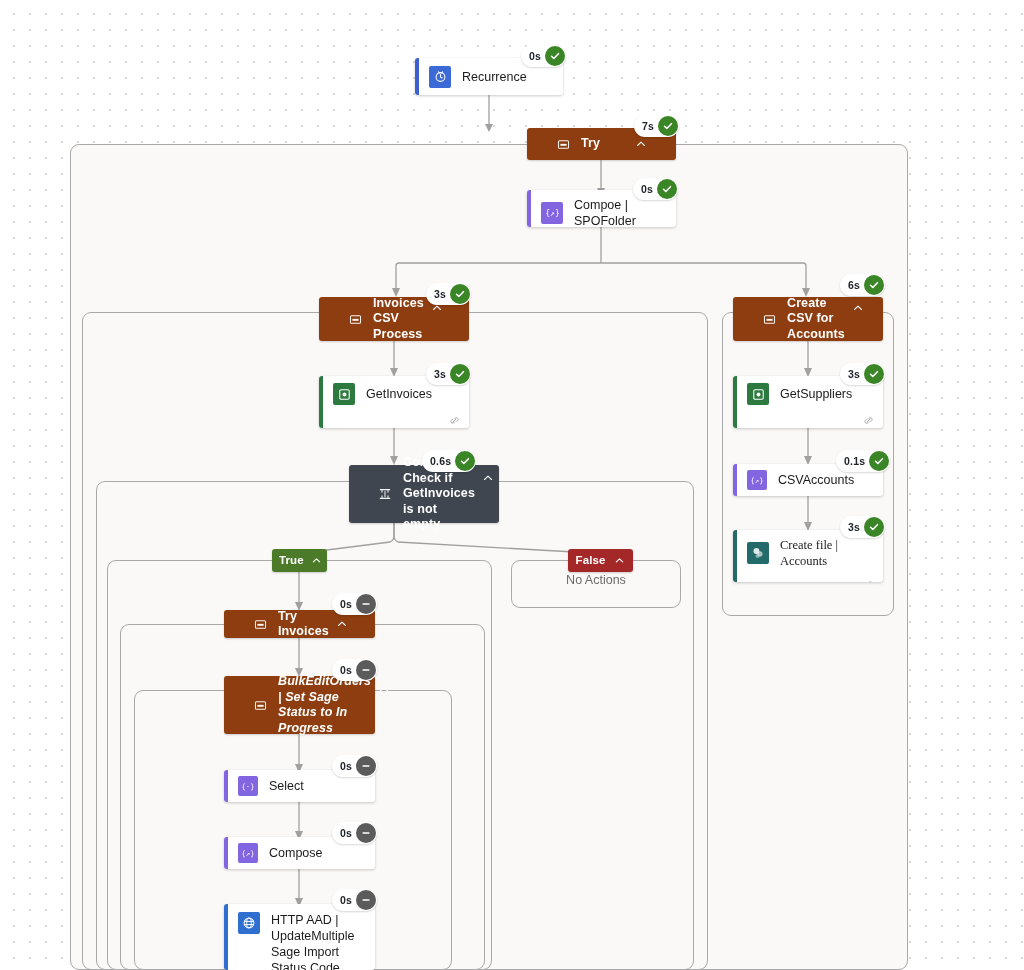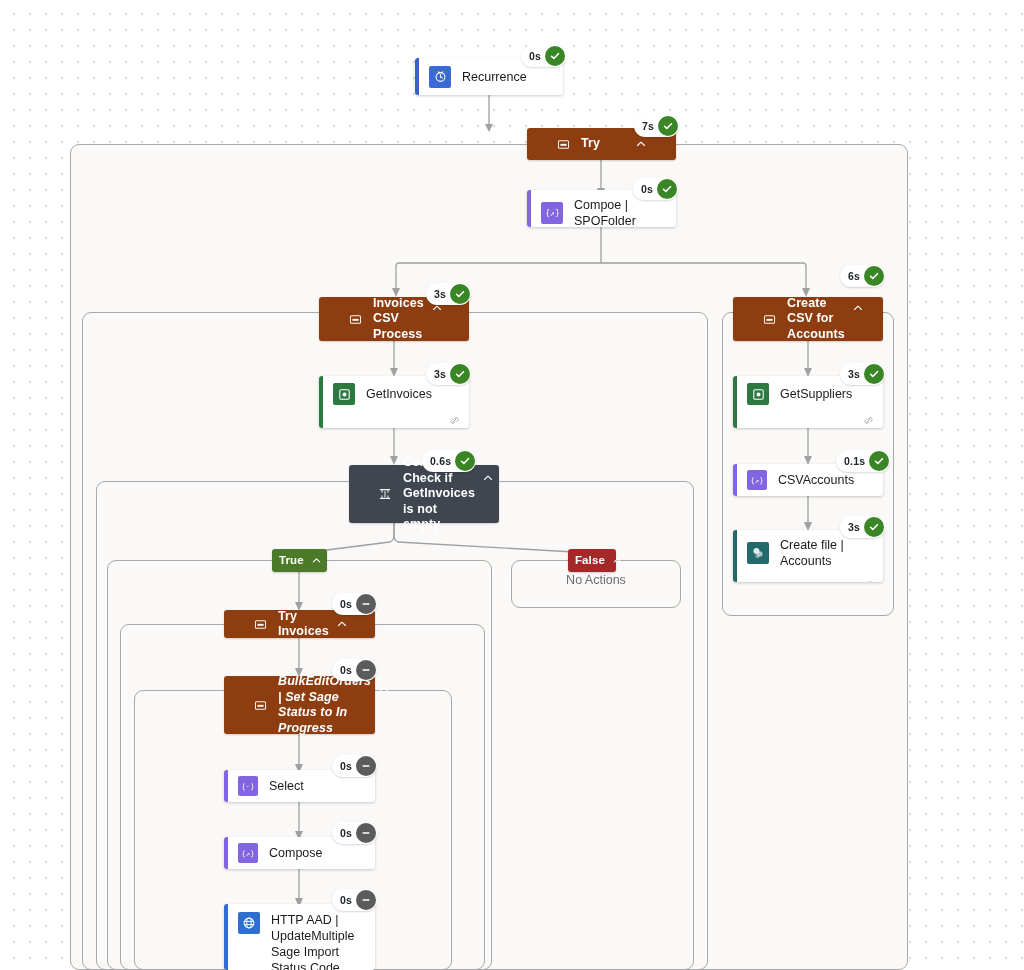--- a/index.html
+++ b/index.html
@@ -333,21 +333,21 @@
 
   <div class="bar green" style="left:272px; top:549px; width:55px; height:23px; padding:0 7px;">
     <span class="blabel" style="font-size:11.5px;">True</span>
     <span class="chev">
       <svg width="11" height="11" viewBox="0 0 16 16">
           <path d="M3.4 10 L8 5.6 L12.6 10" stroke="#fff" stroke-width="1.6" fill="none" stroke-linecap="round" stroke-linejoin="round"></path>
         </svg>
     </span>
   </div>
 
-  <div class="bar red" style="left:568px; top:549px; width:48px; height:23px; padding:0 7px;text-align:center;">
+  <div class="bar red" style="left:568px; top:549px; width:65px; height:23px; padding:0 7px;text-align:center;">
     <span class="blabel" style="font-size:11.5px;">False</span>
     <span class="chev">
       <svg width="11" height="11" viewBox="0 0 16 16">
           <path d="M3.4 10 L8 5.6 L12.6 10" stroke="#fff" stroke-width="1.6" fill="none" stroke-linecap="round" stroke-linejoin="round"></path>
         </svg>
     </span>
   </div>
 
   <div class="noactions" style="left:511px; top:573px; width:170px;">No Actions</div>
 
@@ -466,21 +466,21 @@
           <rect x="4.2" y="7.2" width="7.6" height="2.4" fill="#fff"></rect>
         </svg>
     </span>
     <span class="blabel">Create CSV for Accounts</span>
     <span class="chev" style="align-self:flex-start; margin-top:4px;">
       <svg width="12" height="12" viewBox="0 0 16 16">
           <path d="M3.4 10 L8 5.6 L12.6 10" stroke="#fff" stroke-width="1.45" fill="none" stroke-linecap="round" stroke-linejoin="round"></path>
         </svg>
     </span>
   </div>
-  <div class="badge" style="left:840px; top:265px;">
+  <div class="badge" style="left:840px; top:274px;">
     <span class="dur">6s</span>
     <span class="mark ok">
       <svg width="12" height="12" viewBox="0 0 16 16">
           <path d="M3.4 8.4 L6.4 11.3 L12.6 4.9" stroke="#fff" stroke-width="2.1" fill="none" stroke-linecap="round" stroke-linejoin="round"></path>
         </svg>
     </span>
   </div>
 
   <div class="card" style="left:733px; top:376px; width:150px; height:52px;">
     <div class="accent" style="background:#2d7a40;"></div>
@@ -523,21 +523,21 @@
   </div>
   <div class="badge" style="left:836px; top:450px;">
     <span class="dur">0.1s</span>
     <span class="mark ok">
       <svg width="12" height="12" viewBox="0 0 16 16">
           <path d="M3.4 8.4 L6.4 11.3 L12.6 4.9" stroke="#fff" stroke-width="2.1" fill="none" stroke-linecap="round" stroke-linejoin="round"></path>
         </svg>
     </span>
   </div>
 
-  <div class="card" style="left:733px; top:530px; width:150px; height:52px;">
+  <div class="card" style="left:733px; top:530px; width:150px; height:52px;font-family:Liberation Serif, serif;">
     <div class="accent" style="background:#236a6a;"></div>
     <div class="row">
       <div class="cicon" style="background:#236a6a;">
         <svg width="14" height="14" viewBox="0 0 16 16">
             <circle cx="6.2" cy="5.6" r="3.4" fill="#fff" opacity=".85"></circle>
             <circle cx="10.2" cy="9" r="3.0" fill="#fff" opacity=".6"></circle>
             <circle cx="7.4" cy="11.4" r="2.4" fill="#fff" opacity=".45"></circle>
           </svg>
       </div>
       <div class="clabel">Create file | Accounts</div>

